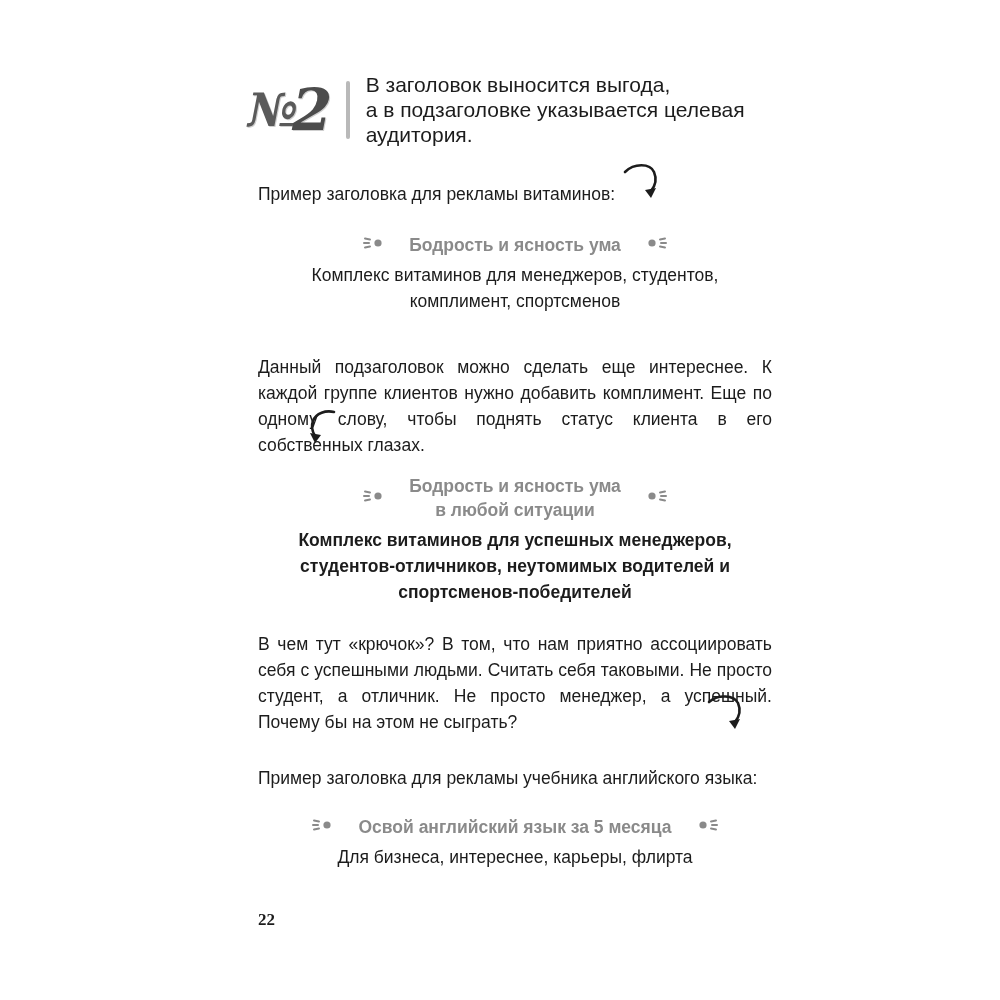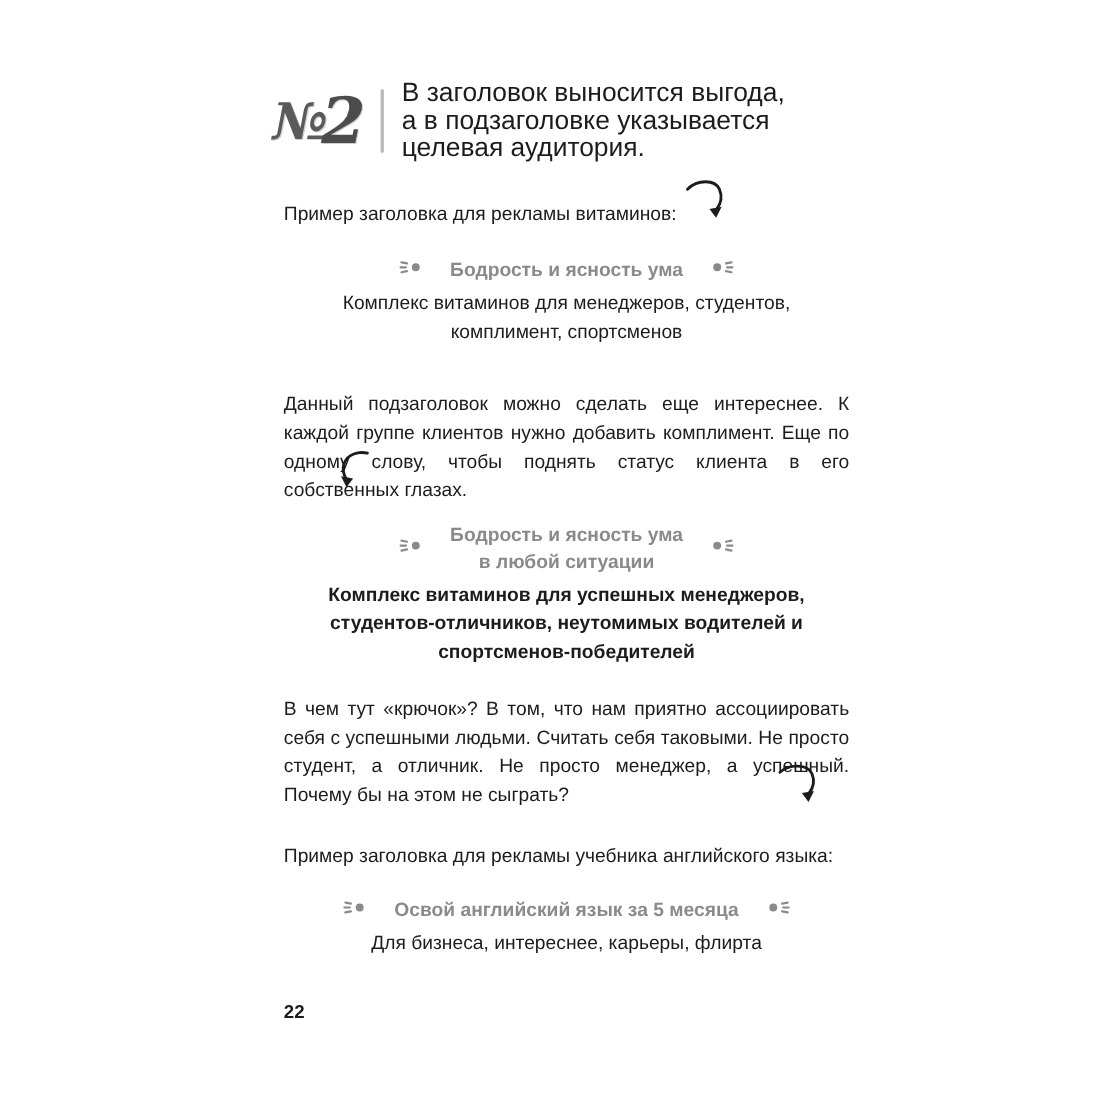--- a/index.html
+++ b/index.html
@@ -49,21 +49,21 @@
     color: #4c4c4c;
   }
   .badge-divider {
     width: 4px;
     height: 58px;
     background: #b9b9b9;
     border-radius: 2px;
     margin: 0 16px 0 14px;
   }
   .lead {
-    font-size: 24px;
+    font-size: 21px;
     line-height: 25px;
   }
   
   .intro-line {
     font-size: 17.5px;
     line-height: 26px;
   }
   .intro-1 { margin-top: 34px; }
   .intro-2 { margin-top: 30px; }
   .paragraph {
@@ -110,20 +110,21 @@
   .arrow-2 { left: 296px; top: 406px; transform: scaleX(-1); }
   .arrow-3 { left: 706px; top: 692px; }
   
   .page-number {
     position: absolute;
     left: 258px;
     top: 910px;
     font-weight: 700;
     font-size: 17px;
     color: #1c1c1c;
+    font-family: Liberation Serif, serif;
   }
 </style>
 </head>
 <body>
 
 <div class="page">
 
   <div class="content">
 
     <div class="header-row">

